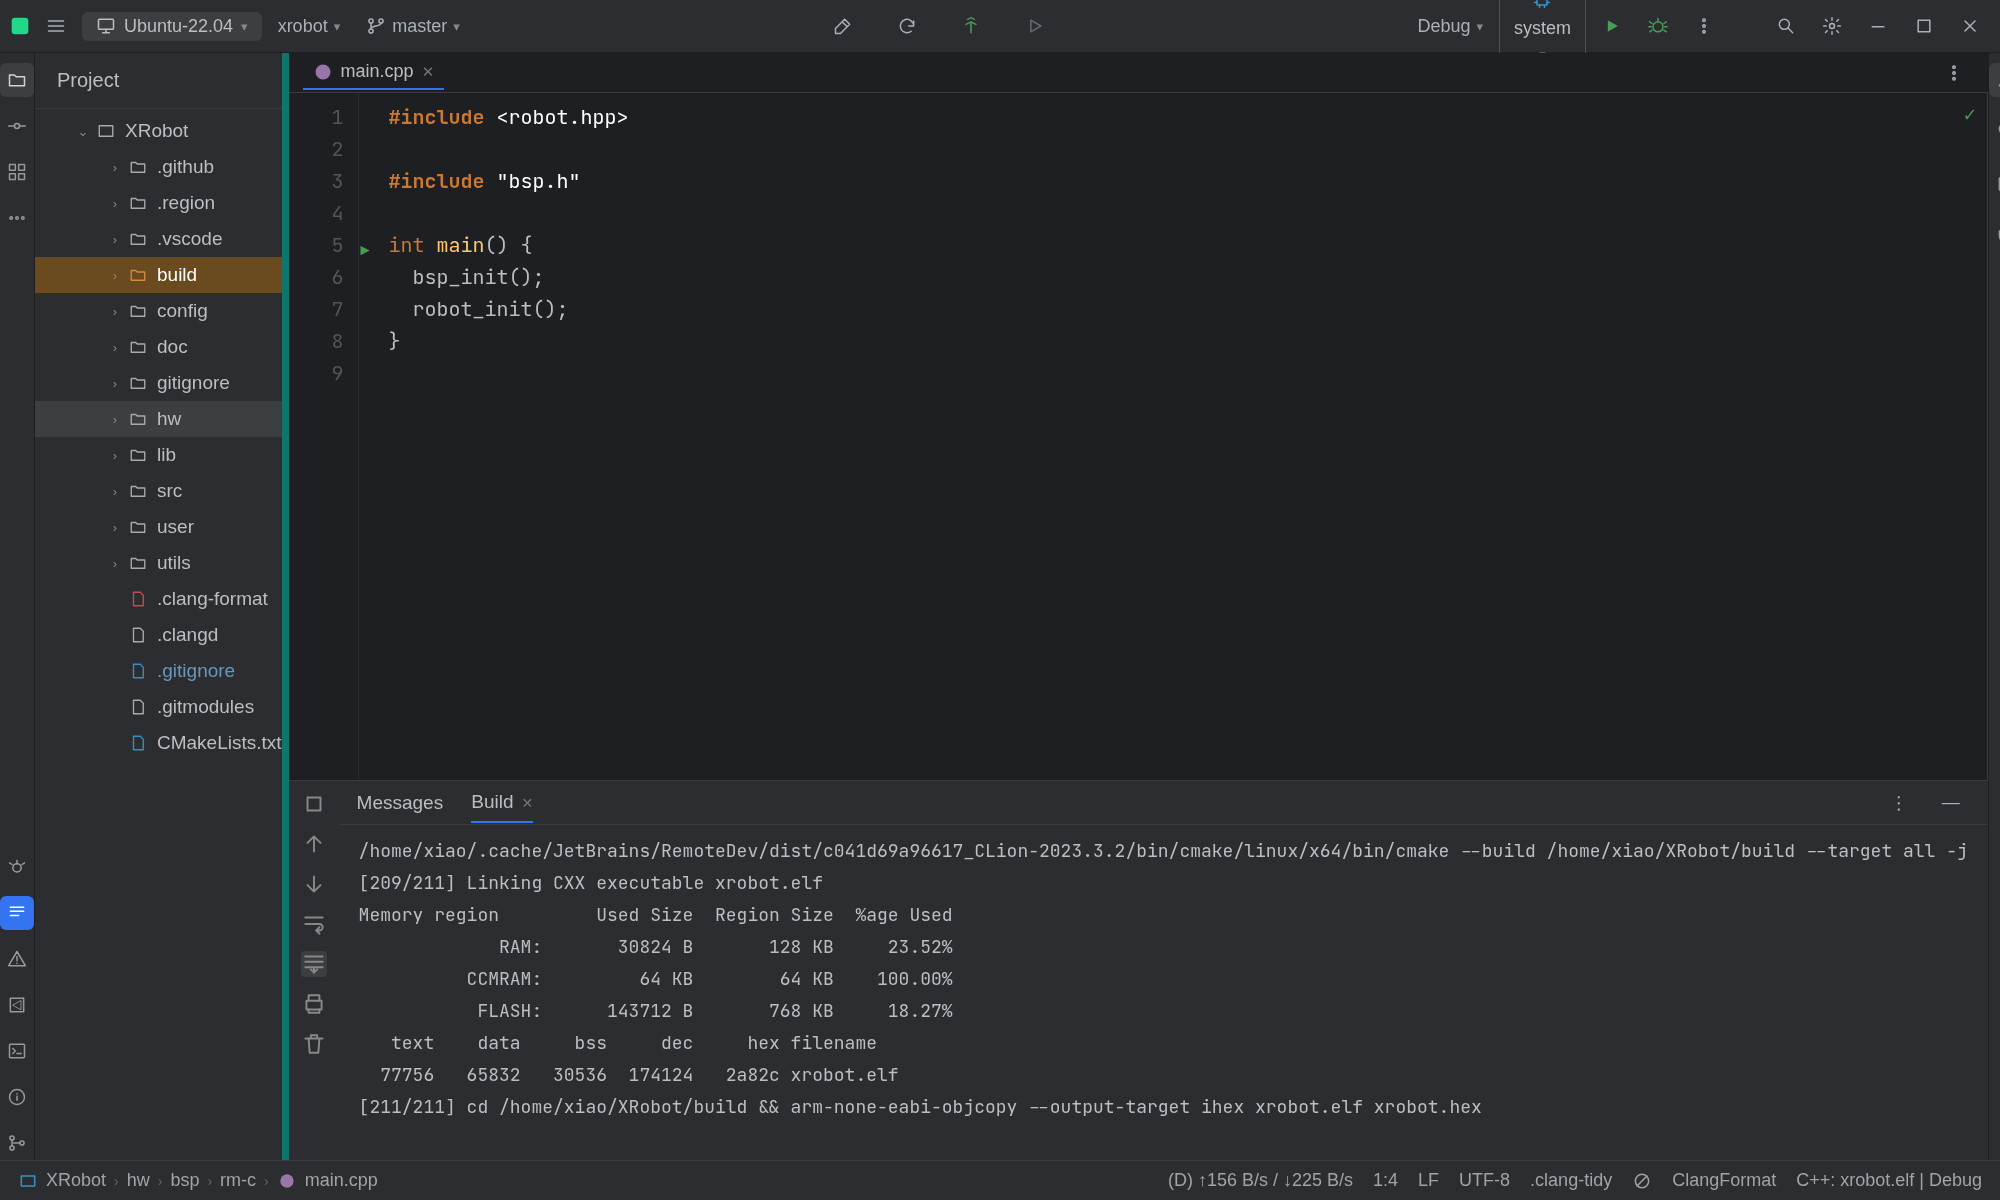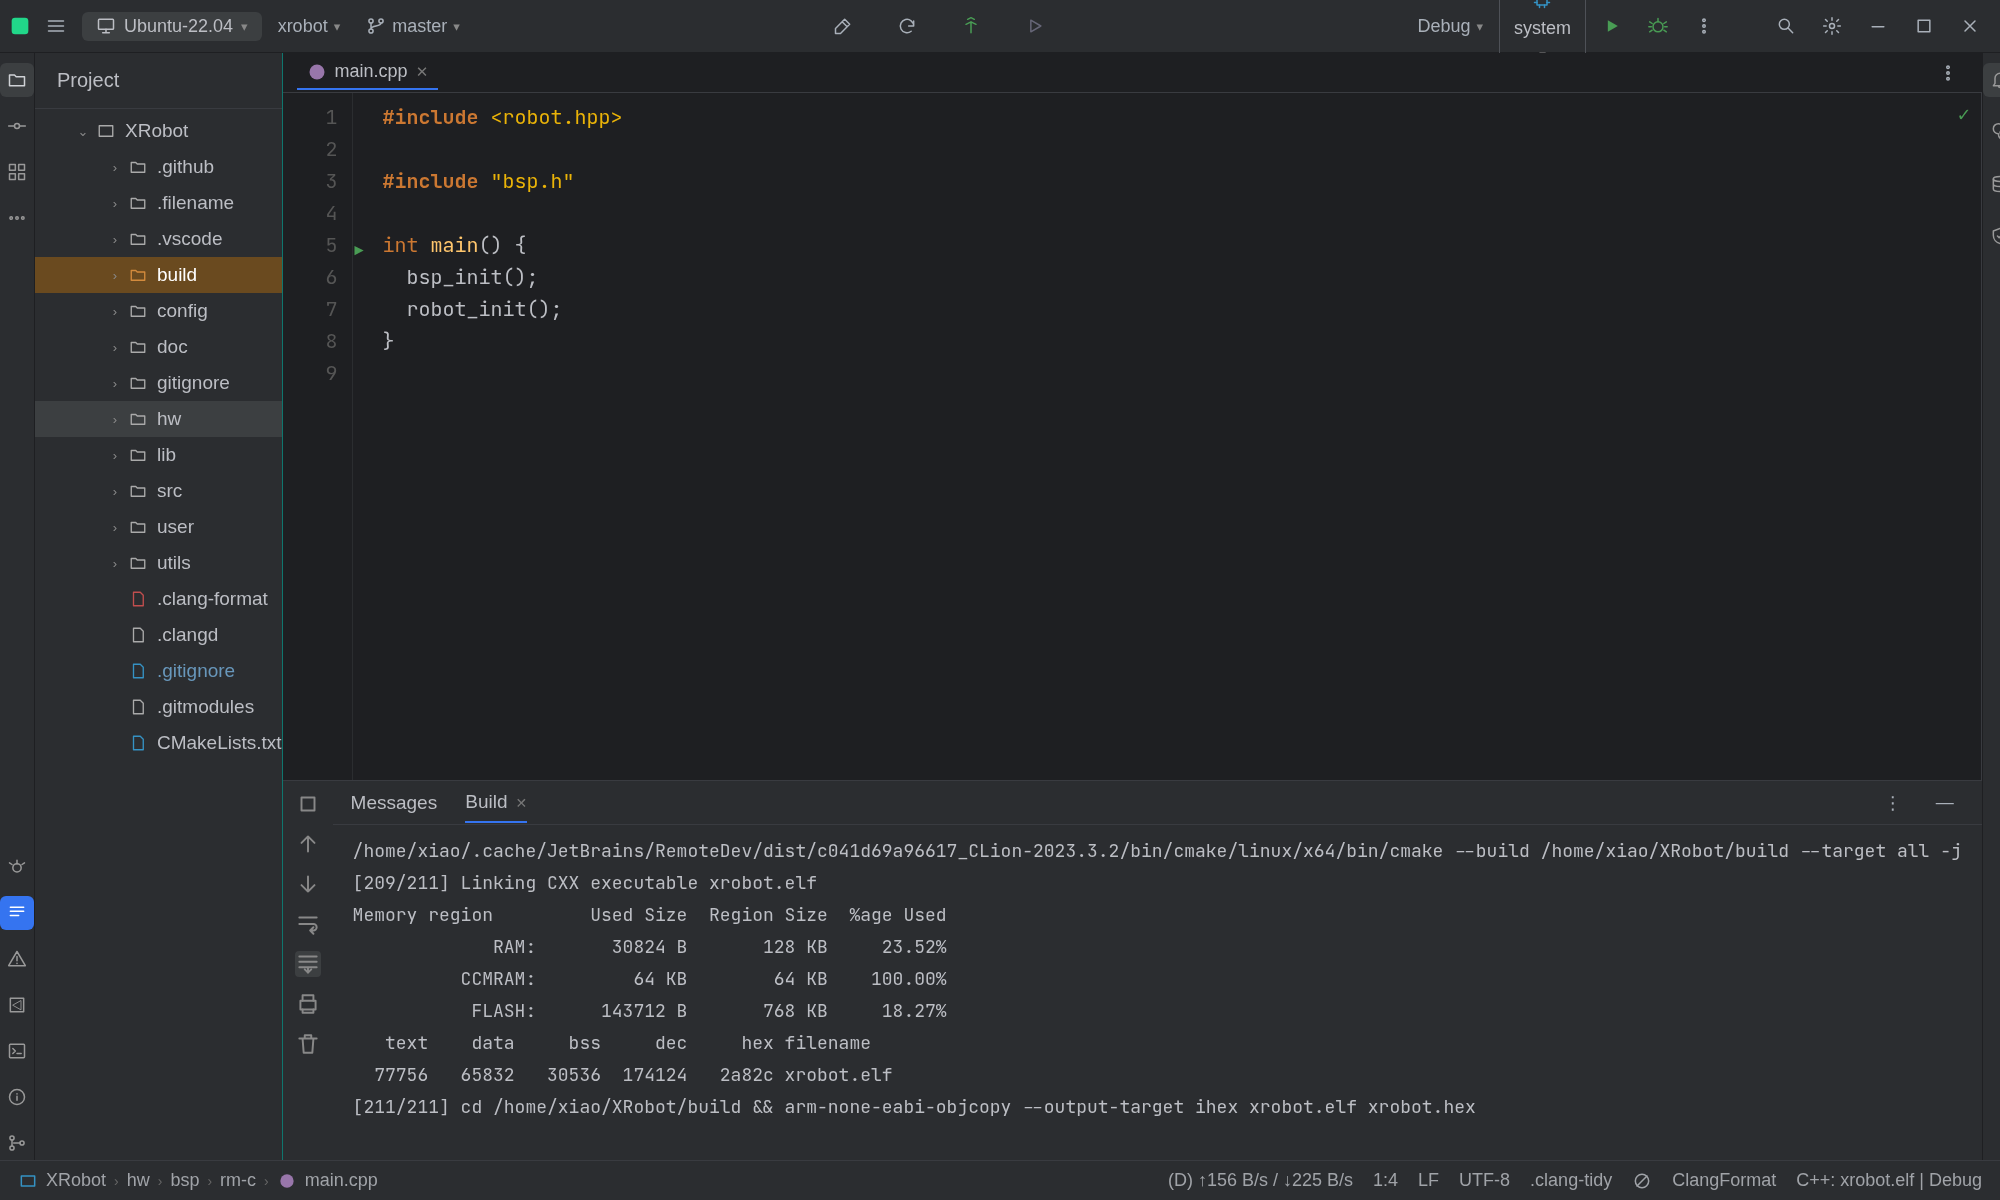--- a/index.html
+++ b/index.html
@@ -21,21 +21,21 @@
 .icon { width: 20px; height: 20px; display: inline-flex; align-items: center; justify-content: center; }
 .icon svg { width: 100%; height: 100%; }
 .chev { font-size: 13px; color: #888; }
 .main { flex: 1; display: flex; overflow: hidden; }
 .rail { width: 56px; background: #2b2d30; display: flex; flex-direction: column; align-items: center; padding-top: 10px; gap: 12px; border-right: 1px solid #1e1f22; }
 .rail .ritem { width: 34px; height: 34px; display: flex; align-items: center; justify-content: center; border-radius: 6px; color: #999; cursor: pointer; }
 .rail .ritem.active { background: #3c3f41; color: #cfd2d6; }
 .rail .spacer { flex: 1; }
 .rail-right { width: 56px; background: #2b2d30; display: flex; flex-direction: column; align-items: center; padding-top: 10px; gap: 18px; border-left: 1px solid #1e1f22; }
 .rail-right .ritem { width: 34px; height: 34px; display: flex; align-items: center; justify-content: center; color: #999; cursor: pointer; position: relative; }
-.sidebar { width: 560px; background: #2b2d30; display: flex; flex-direction: column; border-right: 1px solid #0f766e; }
+.sidebar { width: 560px; background: #2b2d30; display: flex; flex-direction: column; border-right: 7px solid #0f766e; }
 .sidebar-header { padding: 16px 22px; font-size: 20px; color: #bcbec4; border-bottom: 1px solid #393b40; display: flex; align-items: center; justify-content: space-between; }
 .tree { flex: 1; overflow-y: auto; padding: 4px 0; font-size: 19px; }
 .tree-row { display: flex; align-items: center; height: 36px; padding-left: 18px; gap: 6px; cursor: pointer; }
 .tree-row.sel { background: #6a4a1f; color: #fff; }
 .tree-row.hov { background: #3c3f41; }
 .ind1 { padding-left: 40px; }
 .ind2 { padding-left: 72px; }
 .arrow { width: 16px; display: inline-flex; justify-content: center; font-size: 13px; color: #888; }
 .ficon { width: 18px; height: 18px; display: inline-flex; align-items: center; justify-content: center; margin-right: 4px; }
 .folder-icon { color: #aaa; }
@@ -44,21 +44,21 @@
 .tabbar { height: 40px; display: flex; align-items: center; padding: 0 14px; border-bottom: 1px solid #393b40; gap: 10px; }
 .tab { display: flex; align-items: center; gap: 8px; padding: 6px 10px; border-radius: 5px 5px 0 0; color: #bcbec4; font-size: 18px; border-bottom: 2px solid #3574f0; }
 .tab .close { color: #777; font-size: 15px; cursor: pointer; }
 .tabbar .spacer { flex: 1; }
 .editor { flex: 1; display: flex; font-family: "JetBrains Mono","Consolas",monospace; font-size: 20px; position: relative; }
 .gutter { width: 70px; text-align: right; padding: 8px 14px 0 0; color: #555; line-height: 32px; user-select: none; border-right: 1px solid #2b2d30; }
 .gutter .gline { height: 32px; position: relative; }
 .run-gut { position: absolute; right: -26px; top: 6px; color: #499c54; font-size: 15px; }
 .code { padding: 8px 0 0 30px; line-height: 32px; white-space: pre; flex: 1; border-right: 1px solid #393b40; }
 .kw-pp { color: #cc7832; font-weight: bold; }
-.kw-str { color: #eab308; }
+.kw-str { color: #ffffff; }
 .kw-type { color: #cc7832; }
 .kw-fn { color: #ffc66d; }
 .check { position: absolute; top: 8px; right: 12px; color: #499c54; font-size: 20px; }
 .messages-panel { height: 380px; background: #2b2d30; border-top: 1px solid #393b40; display: flex; margin-left: 56px; margin-right: 56px; }
 .msg-rail { width: 50px; display: flex; flex-direction: column; align-items: center; padding-top: 10px; gap: 14px; }
 .msg-rail .m { width: 26px; height: 26px; color: #888; cursor: pointer; display: flex; align-items: center; justify-content: center; }
 .msg-content { flex: 1; display: flex; flex-direction: column; }
 .msg-tabs { height: 44px; display: flex; align-items: center; padding: 0 18px; gap: 28px; border-bottom: 1px solid #393b40; }
 .msg-tab { font-size: 19px; color: #bcbec4; padding: 8px 0; }
 .msg-tab.active { border-bottom: 2px solid #3574f0; }
@@ -347,21 +347,21 @@
             </span>
     <span>.github</span>
           </div>
           <div class="tree-row ind2">
             <span class="arrow">›</span>
     <span class="ficon folder-icon">
               <svg viewBox="0 0 24 24">
                 <path d="M3 6h6l2 2h10v11H3z"></path>
               </svg>
             </span>
-    <span>.filename</span>
+    <span>.region</span>
           </div>
           <div class="tree-row ind2">
             <span class="arrow">›</span>
     <span class="ficon folder-icon">
               <svg viewBox="0 0 24 24">
                 <path d="M3 6h6l2 2h10v11H3z"></path>
               </svg>
             </span>
     <span>.vscode</span>
           </div>

